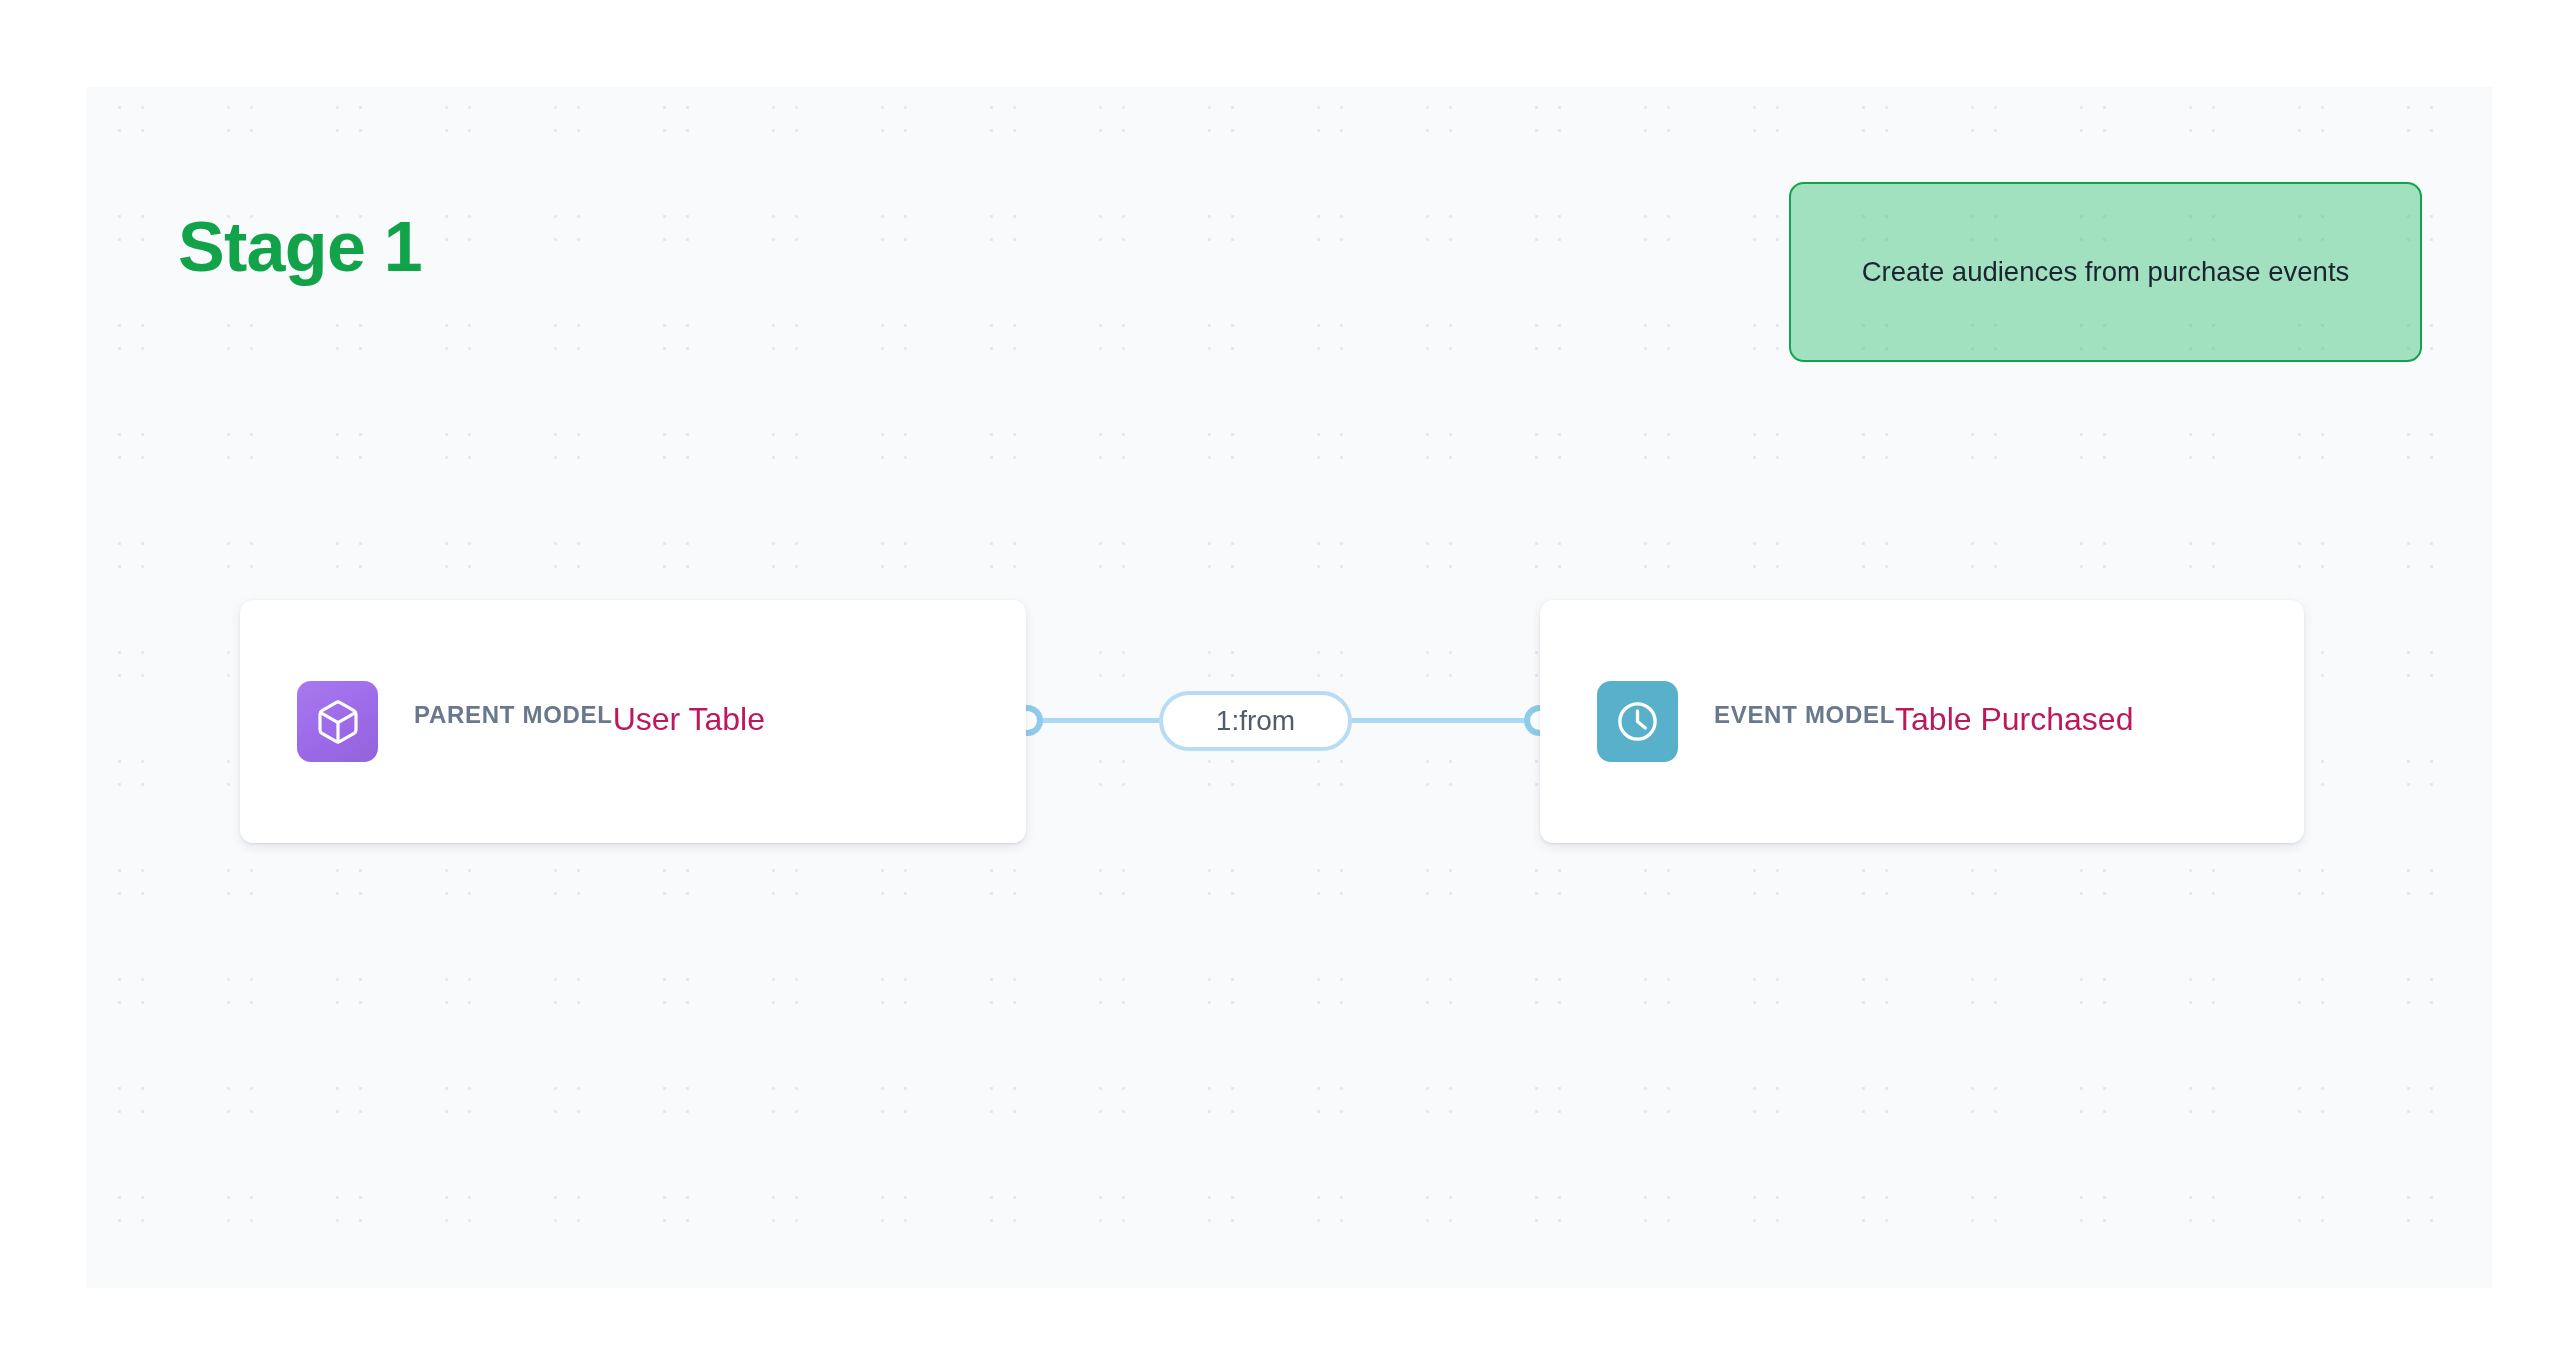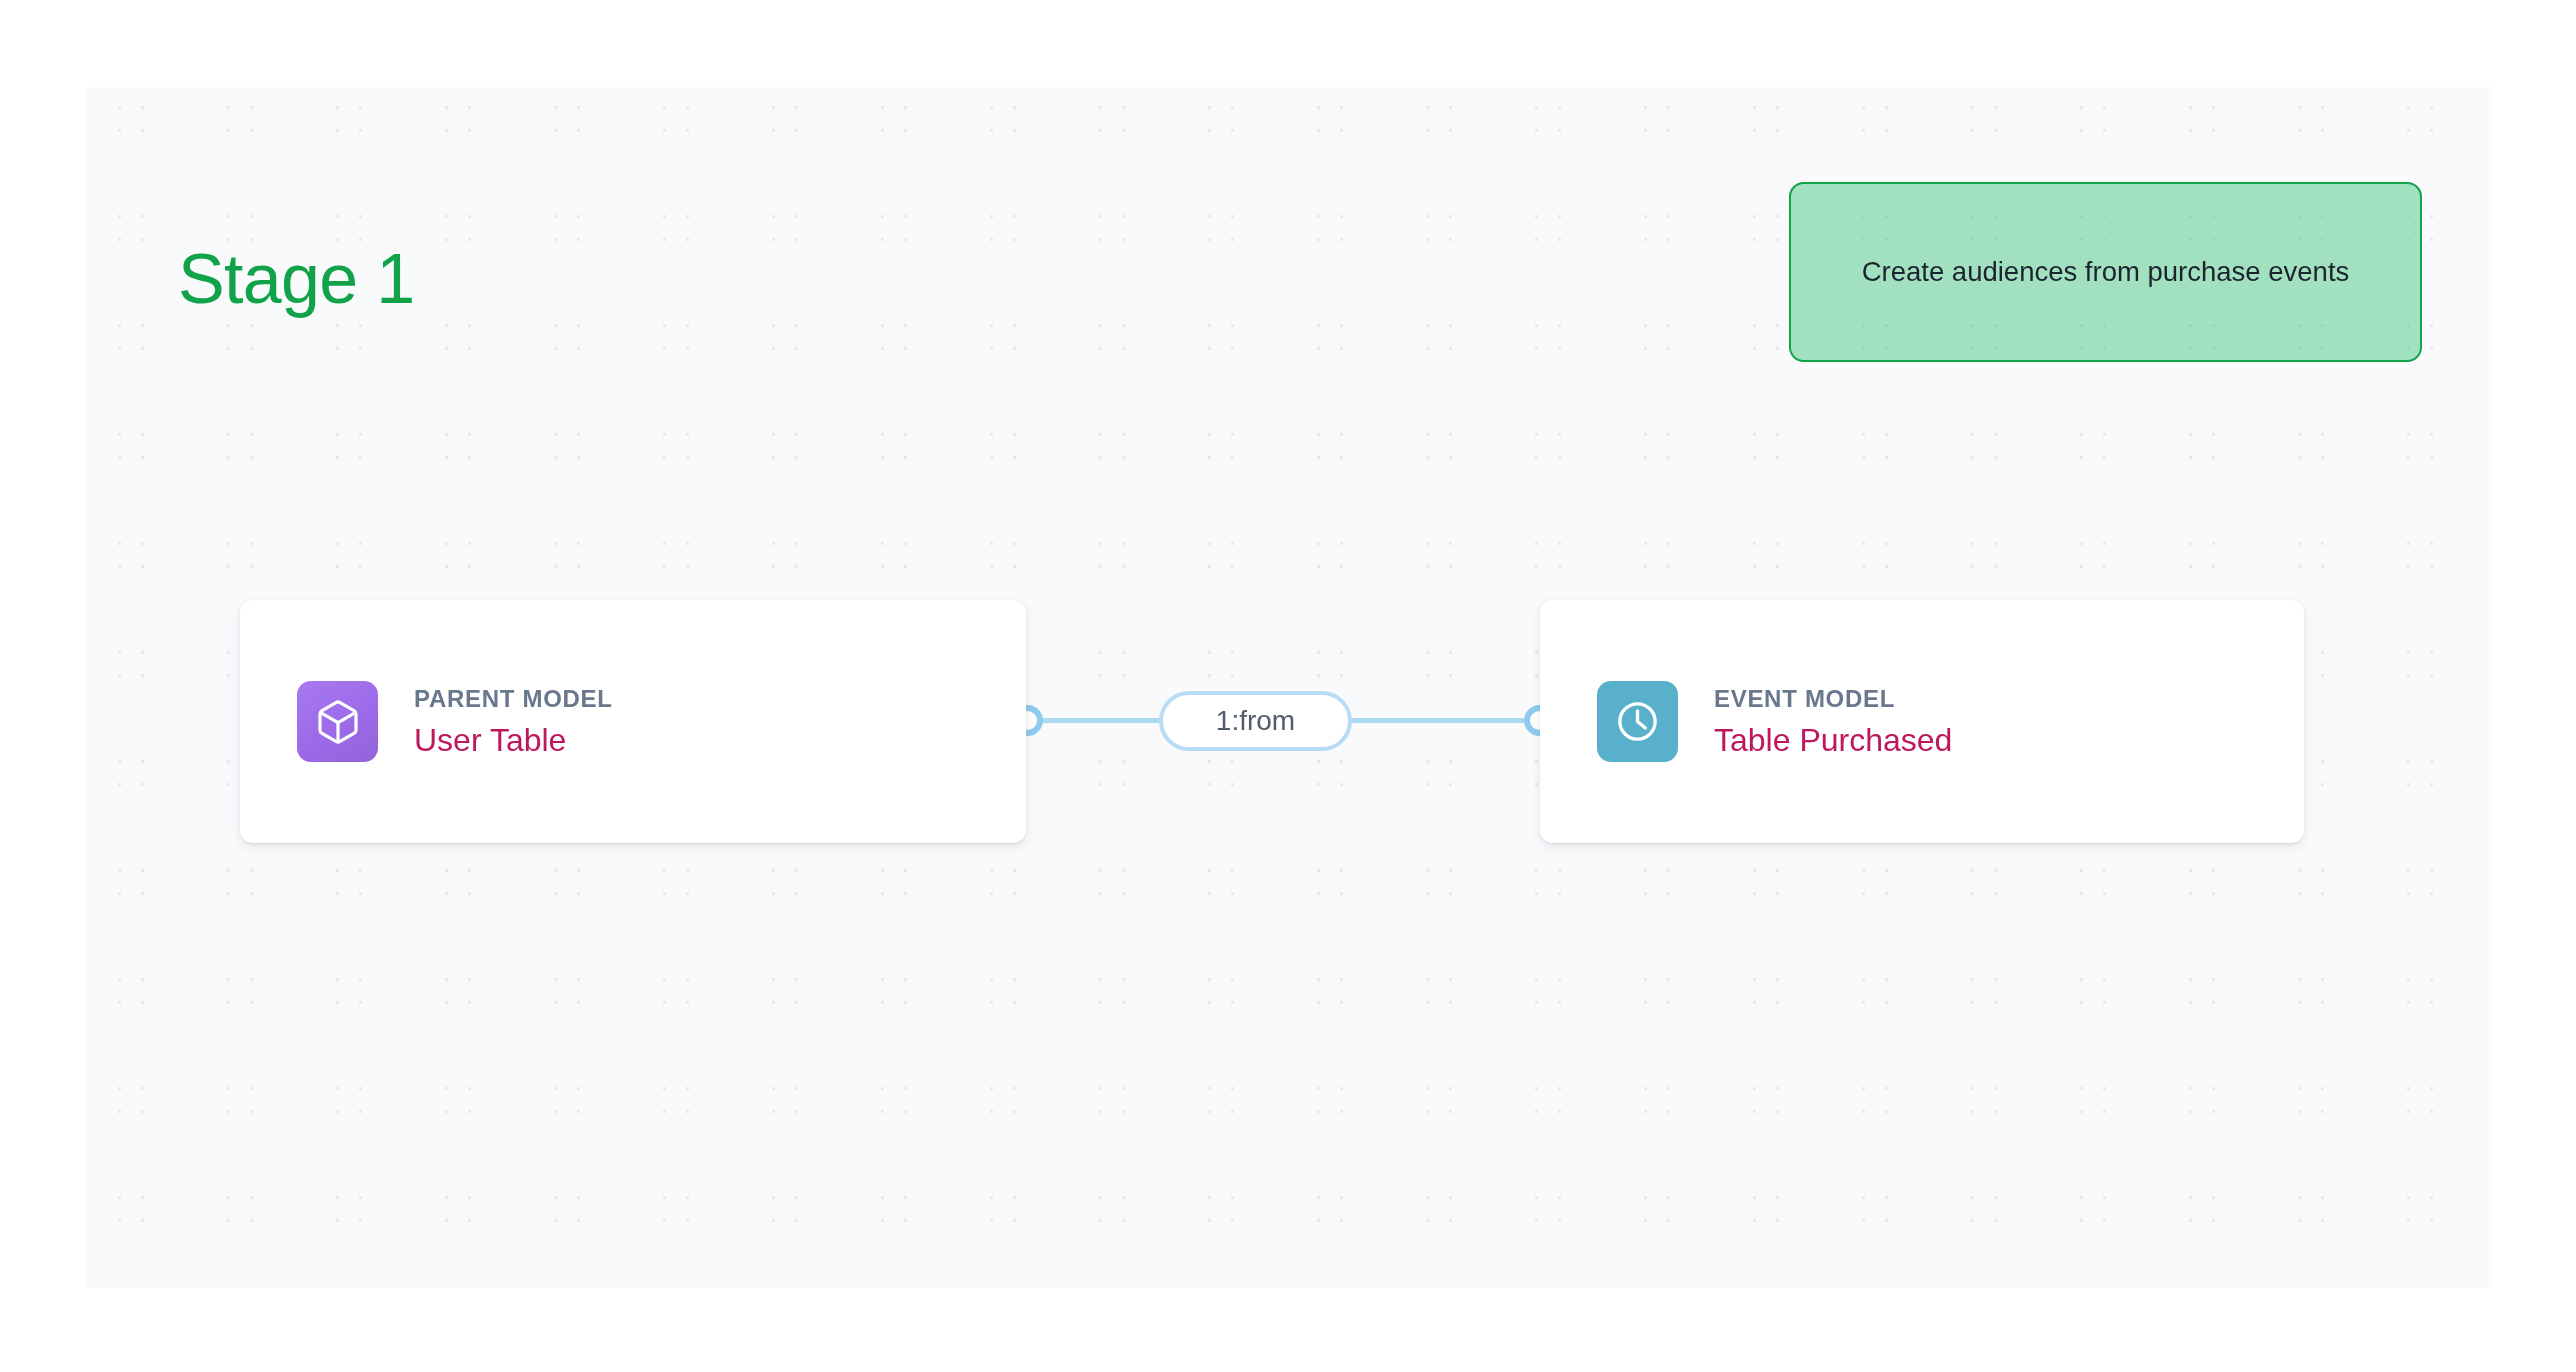--- a/index.html
+++ b/index.html
@@ -32,26 +32,25 @@
     background-position: 32px 19px, 55px 19px, 32px 42px, 55px 42px;
     overflow: hidden;
   }
 
   
   .stage-title {
     position: absolute;
     left: 92px;
     top: 125px;
     font-size: 70px;
-    font-weight: 400;
+    font-weight: 700;
     letter-spacing: -0.7px;
     color: #12a34a;
     line-height: 1;
     white-space: nowrap;
-    margin-top: 32px;
   }
 
   
   .callout {
     position: absolute;
     left: 1703px;
     top: 95px;
     width: 633px;
     height: 180px;
     box-sizing: border-box;
@@ -111,21 +110,21 @@
     background: linear-gradient(150deg, #a779ef 0%, #9d6ae8 55%, #9263da 100%);
   }
   .icon-event {
     background: #59b0cb;
   }
   .node-icon svg { display: block; }
 
   .node-text {
     margin-left: 36px;
     display: flex;
-    flex-direction: column;
+    flex-direction: row;
     justify-content: center;
   }
   .node-kicker {
     font-size: 24px;
     font-weight: 700;
     letter-spacing: 0.7px;
     color: #69788c;
     line-height: 1;
     margin-bottom: 12.7px;
     white-space: nowrap;

